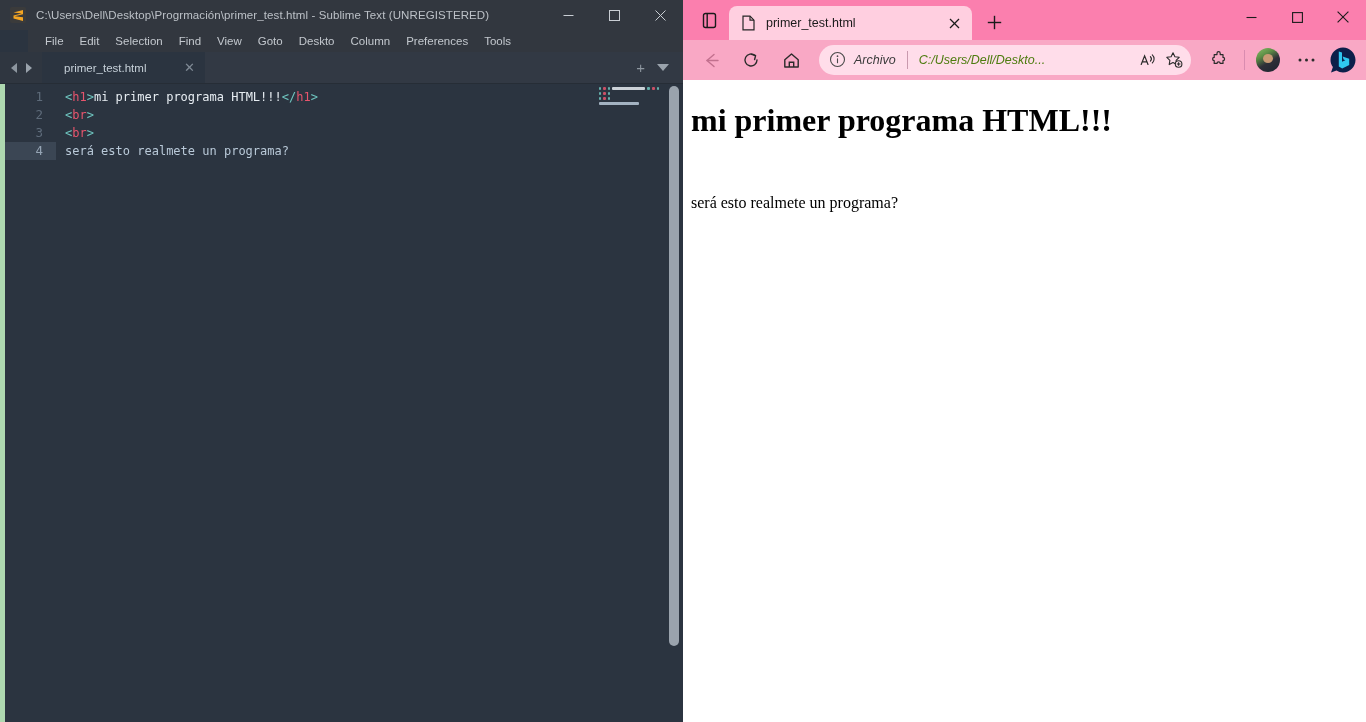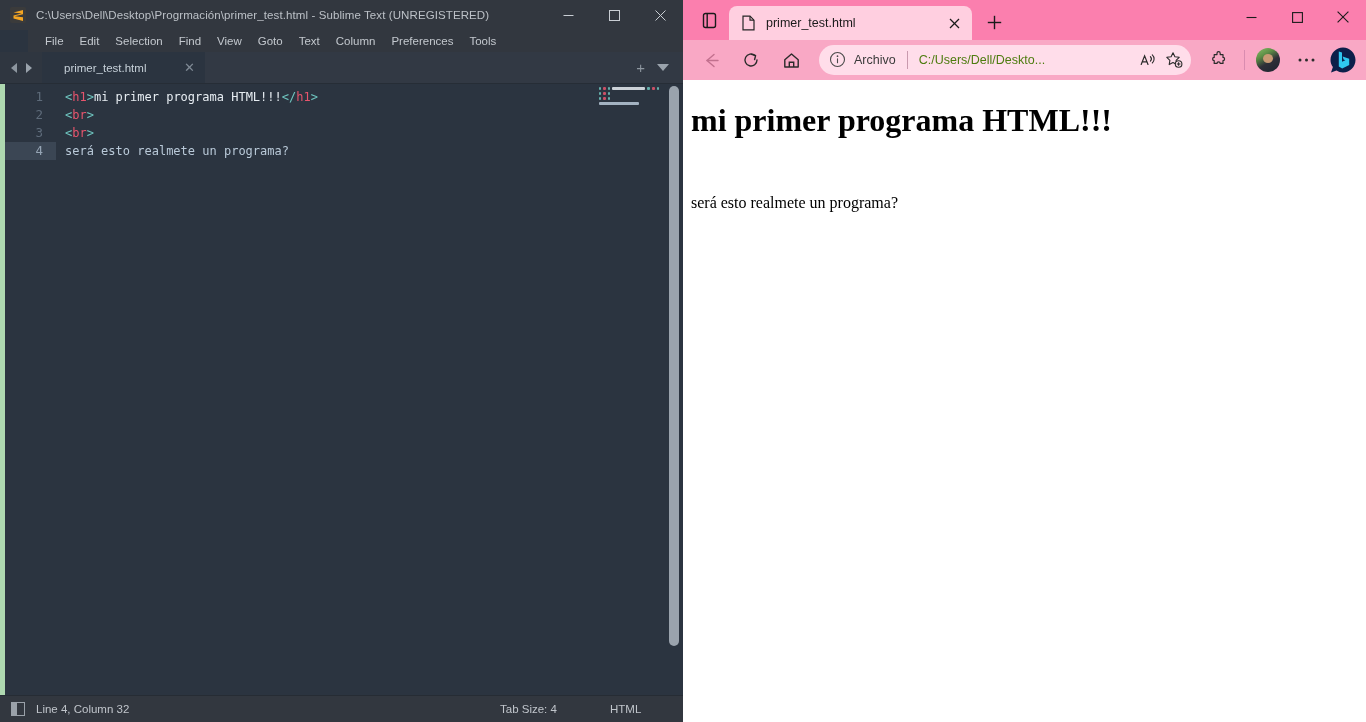--- a/index.html
+++ b/index.html
@@ -180,21 +180,21 @@
   .ed-winctl { margin-left: auto; display: flex; height: 34px; align-self: flex-start; }
   .ed-winbtn {
     width: 46px; height: 34px;
     display: flex; align-items: center; justify-content: center;
     color: #1b1b1b;
   }
 
   .ed-toolbar {
     height: 40px; background: #f9a8c5;
     display: flex; align-items: center;
-    flex: none; padding: 0 8px;
+    flex: none; padding: 0 8px; font-style: italic;
   }
   .ed-tbbtn {
     width: 32px; height: 32px; margin: 0 4px;
     display: flex; align-items: center; justify-content: center;
     color: #2b2b2b; flex: none; border-radius: 4px;
   }
   .ed-tbbtn.disabled { color: #c2708e; }
   .ed-omnibox {
     flex: 1; height: 30px; margin: 0 8px;
     background: #ffddea; border-radius: 15px;
@@ -285,21 +285,21 @@
       </div>
     </div>
 
     <div class="st-menubar">
       <span class="st-menu">File</span>
       <span class="st-menu">Edit</span>
       <span class="st-menu">Selection</span>
       <span class="st-menu">Find</span>
       <span class="st-menu">View</span>
       <span class="st-menu">Goto</span>
-      <span class="st-menu">Text</span>
+      <span class="st-menu">Deskto</span>
       <span class="st-menu">Column</span>
       <span class="st-menu">Preferences</span>
       <span class="st-menu">Tools</span>
     </div>
 
     <div class="st-tabbar">
       <div class="st-navarrows">
         <span>
           <svg width="9" height="10" viewBox="0 0 9 10">
               <path d="M7 0 L1 5 L7 10 Z" fill="#8d969f"></path>
@@ -358,26 +358,20 @@
             <div class="mm-seg" style="width: 2.6px; background: rgb(232, 85, 109);"></div>
             <div class="mm-seg" style="width: 2px; background: rgb(111, 198, 192);"></div>
           </div>
           <div class="mm-line">
             <div class="mm-seg" style="width: 40.3px; background: rgb(185, 201, 216);"></div>
           </div>
         </div>
       <div class="st-scrollbar"></div>
     </div>
 
-    <div class="st-statusbar">
-      <span class="sb-icon"></span>
-      <span class="sb-text">Line 4, Column 32</span>
-      <span class="sb-tabsize">Tab Size: 4</span>
-      <span class="sb-syntax">HTML</span>
-    </div>
   </div>
 
   <div class="edge">
 
     <div class="ed-tabstrip">
       <div class="ed-tabsearch">
         <svg width="17" height="17" viewBox="0 0 17 17">
           <rect x="2.5" y="1.5" width="12" height="14" rx="2" fill="none" stroke="currentColor" stroke-width="1.4"></rect>
           <line x1="6.2" y1="1.8" x2="6.2" y2="15.2" stroke="currentColor" stroke-width="1.4"></line>
         </svg>

